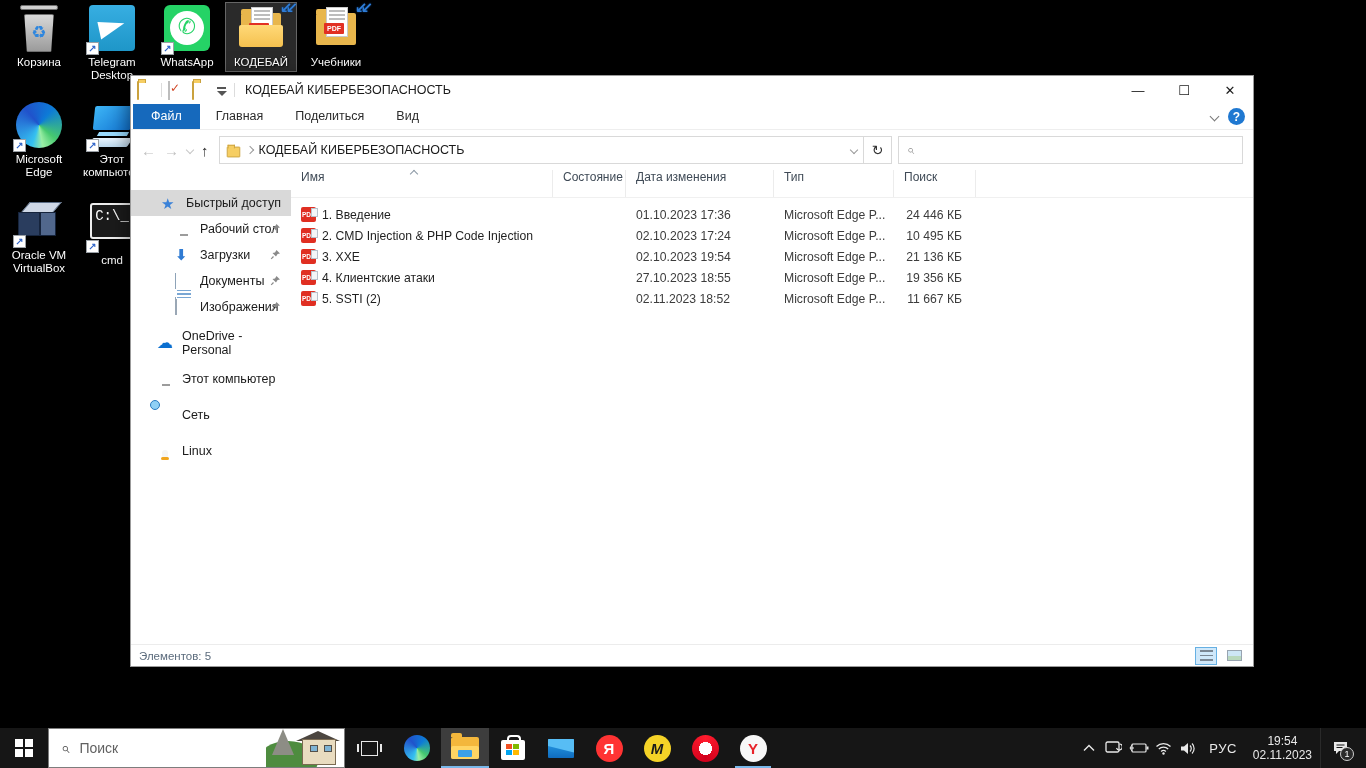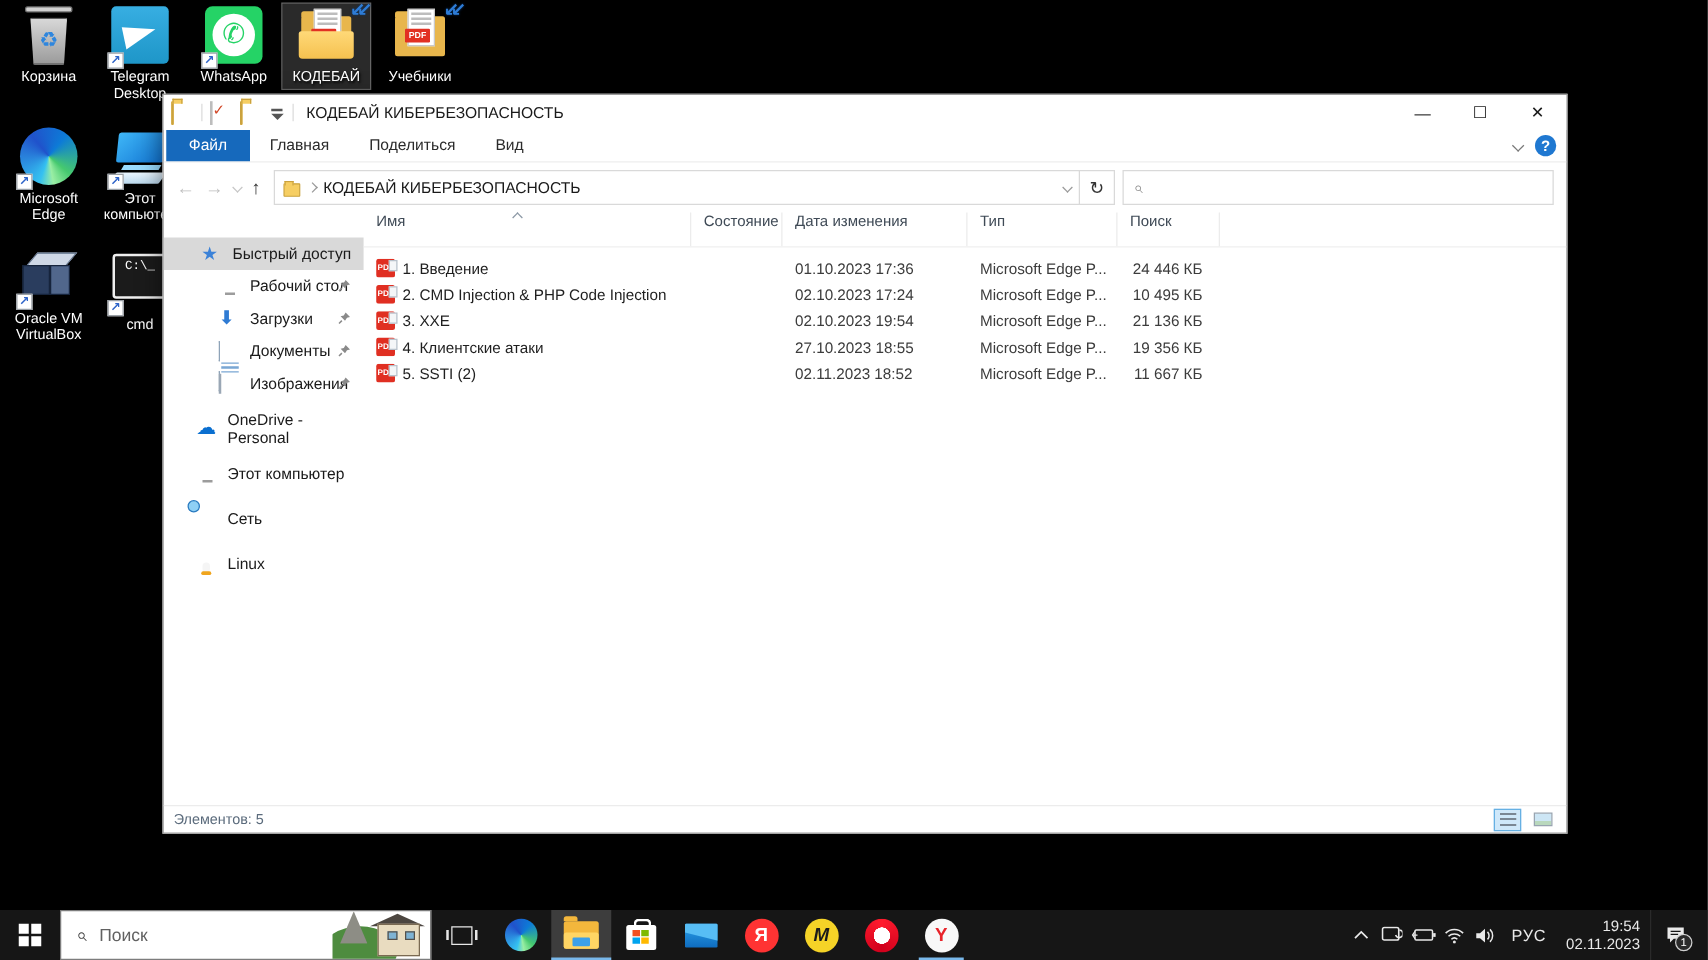--- a/index.html
+++ b/index.html
@@ -50,21 +50,21 @@
   .pc .scr{position:absolute;left:6px;top:4px;width:38px;height:24px;background:linear-gradient(135deg,#3fb7f7,#1173d2);transform:skewX(-6deg);border-radius:2px;}
   .pc .base{position:absolute;left:10px;top:30px;width:30px;height:4px;background:#9adcff;transform:skewX(-30deg);}
   .pc .kb{position:absolute;left:2px;top:36px;width:40px;height:9px;background:linear-gradient(#eaf6ff,#bcd9ee);transform:skewX(-35deg);border-radius:1px;}
   
   .vbox{position:absolute;left:6px;top:4px;width:38px;height:38px;}
   .vbox .t{position:absolute;left:3px;top:0;width:32px;height:14px;background:#cfd8e6;transform:skewX(-40deg);border:1px solid #5b6d86;}
   .vbox .f{position:absolute;left:-3px;top:10px;width:22px;height:24px;background:#2a3d5e;border:1px solid #16243c;}
   .vbox .s{position:absolute;left:19px;top:10px;width:16px;height:24px;background:#51678c;border:1px solid #16243c;}
   
   .cmd{width:44px;height:36px;margin:5px auto 0;background:#1b1b1b;border:2px solid #efefef;border-radius:3px;
-    color:#fff;font-family:"Liberation Mono","DejaVu Sans Mono",monospace;font-size:10px;text-align:center;padding:3px;}
+    color:#fff;font-family:"Liberation Mono","DejaVu Sans Mono",monospace;font-size:14px;text-align:center;padding:3px;}
 
   
   .win{position:absolute;left:130px;top:75px;width:1124px;height:592px;background:#fff;
     border:1px solid #9b9b9b;box-shadow:0 6px 20px rgba(0,0,0,.55);display:flex;flex-direction:column;}
   .titlebar{height:28px;display:flex;align-items:center;flex:0 0 auto;background:#fff;}
   .titlebar .qat{display:flex;align-items:center;gap:6px;padding:0 6px;}
   .sep{width:1px;height:14px;background:#dcdcdc;}
   .qicon{width:18px;height:16px;position:relative;}
   .mini-folder{width:15px;height:12px;background:#f6ce63;border:1px solid #caa23e;border-radius:1px;position:relative;margin-top:3px;}
   .mini-folder::before{content:"";position:absolute;top:-3px;left:0;width:6px;height:3px;background:#f6ce63;border:1px solid #caa23e;border-bottom:none;}
@@ -185,21 +185,21 @@
   .mail{width:26px;height:19px;background:linear-gradient(#2aa1ea,#0f6cbf);position:relative;overflow:hidden;border-radius:1px;}
   .mail::before{content:"";position:absolute;left:-4px;top:-12px;width:34px;height:22px;background:#57bdf5;transform:rotate(14deg);}
   .circ{width:27px;height:27px;border-radius:50%;display:flex;align-items:center;justify-content:center;font-weight:bold;font-size:15px;}
   .ya{background:#f33;color:#fff;}
   .mm{background:#f5d327;color:#1b1b1b;font-style:italic;}
   .opera{background:radial-gradient(circle,#fff 0 34%,transparent 35%),conic-gradient(#ff1b2d,#d1001c,#ff1b2d);}
   .ybr{background:#f8f8f8;color:#e8232a;}
   .tray{margin-left:auto;display:flex;align-items:center;gap:0;color:#e9e9e9;}
   .tricon{width:25px;height:40px;display:flex;align-items:center;justify-content:center;}
   .lang{font-size:13px;padding:0 8px;letter-spacing:.5px;}
-  .clock{font-size:12px;line-height:14px;text-align:right;padding:0 8px;}
+  .clock{font-size:12px;line-height:14px;text-align:center;padding:0 8px;}
   .notif{width:40px;height:40px;display:flex;align-items:center;justify-content:center;position:relative;border-left:1px solid #2a2a2a;}
   .badge{position:absolute;right:6px;bottom:7px;width:14px;height:14px;border-radius:50%;background:#2a2a2a;
     border:1px solid #cfcfcf;color:#fff;font-size:9px;display:flex;align-items:center;justify-content:center;}
   .showdesk{width:6px;border-left:1px solid #3a3a3a;}
 </style>
 </head>
 <body>
 
 <div class="stage">
 

